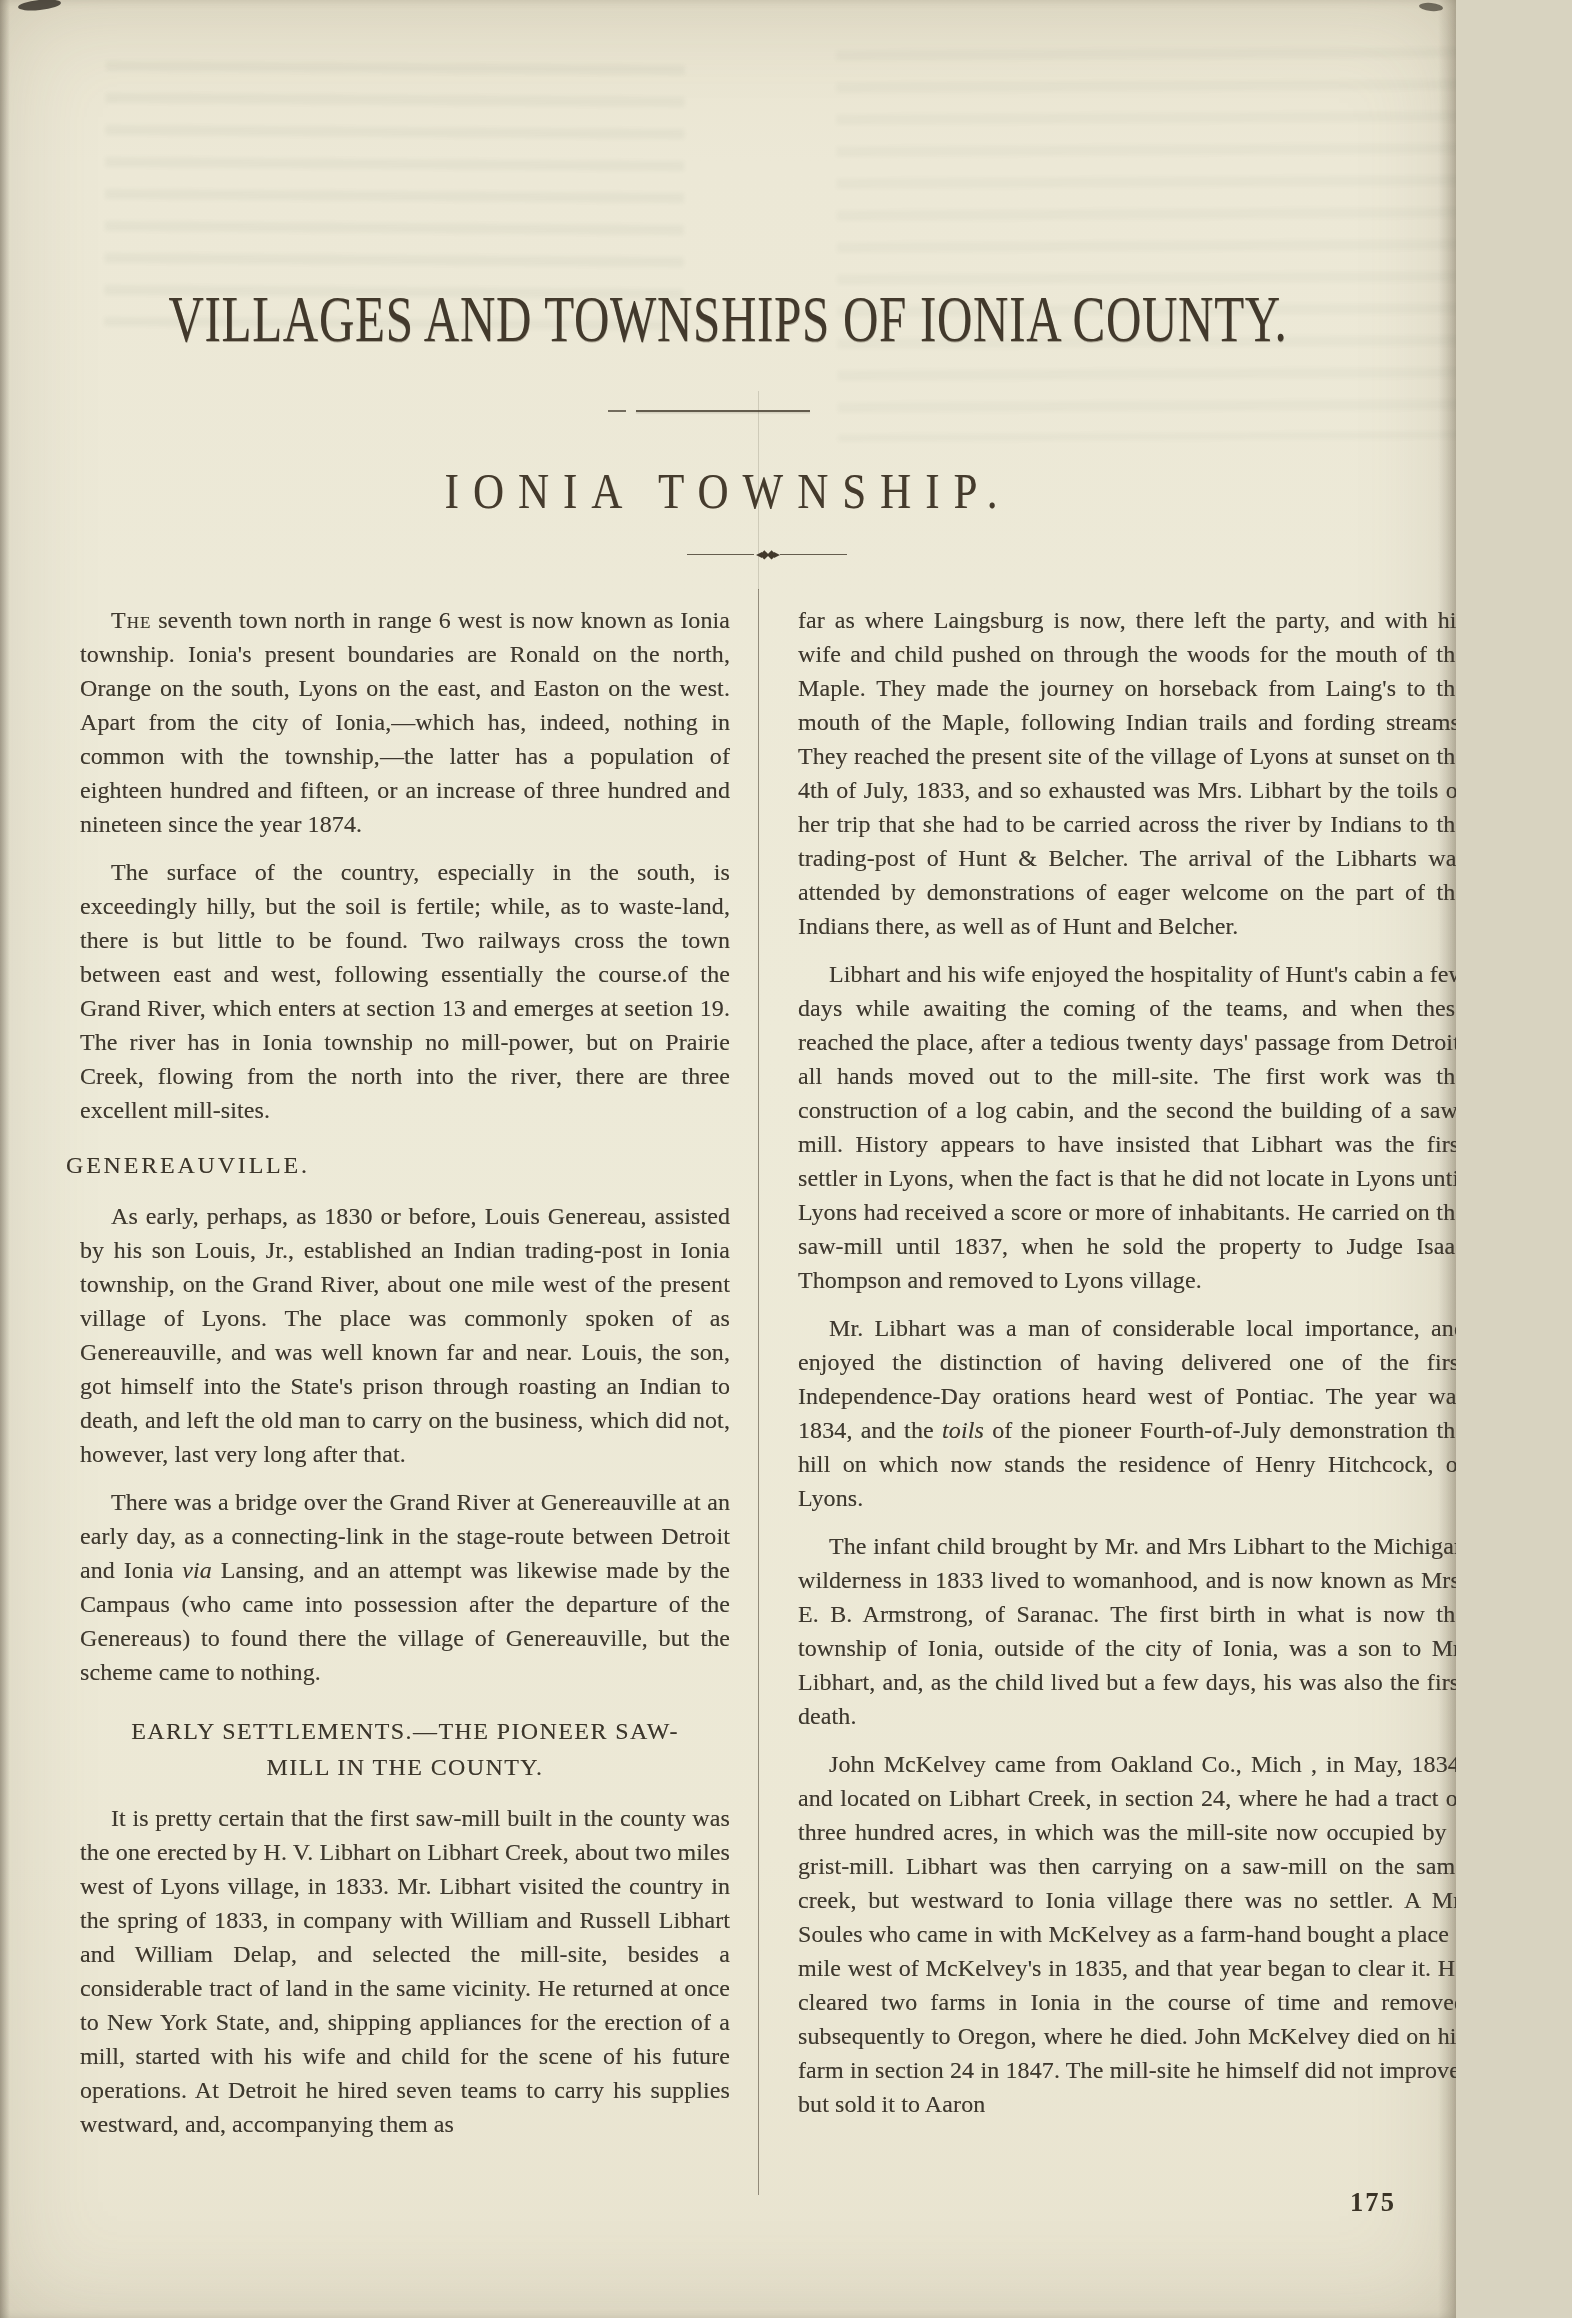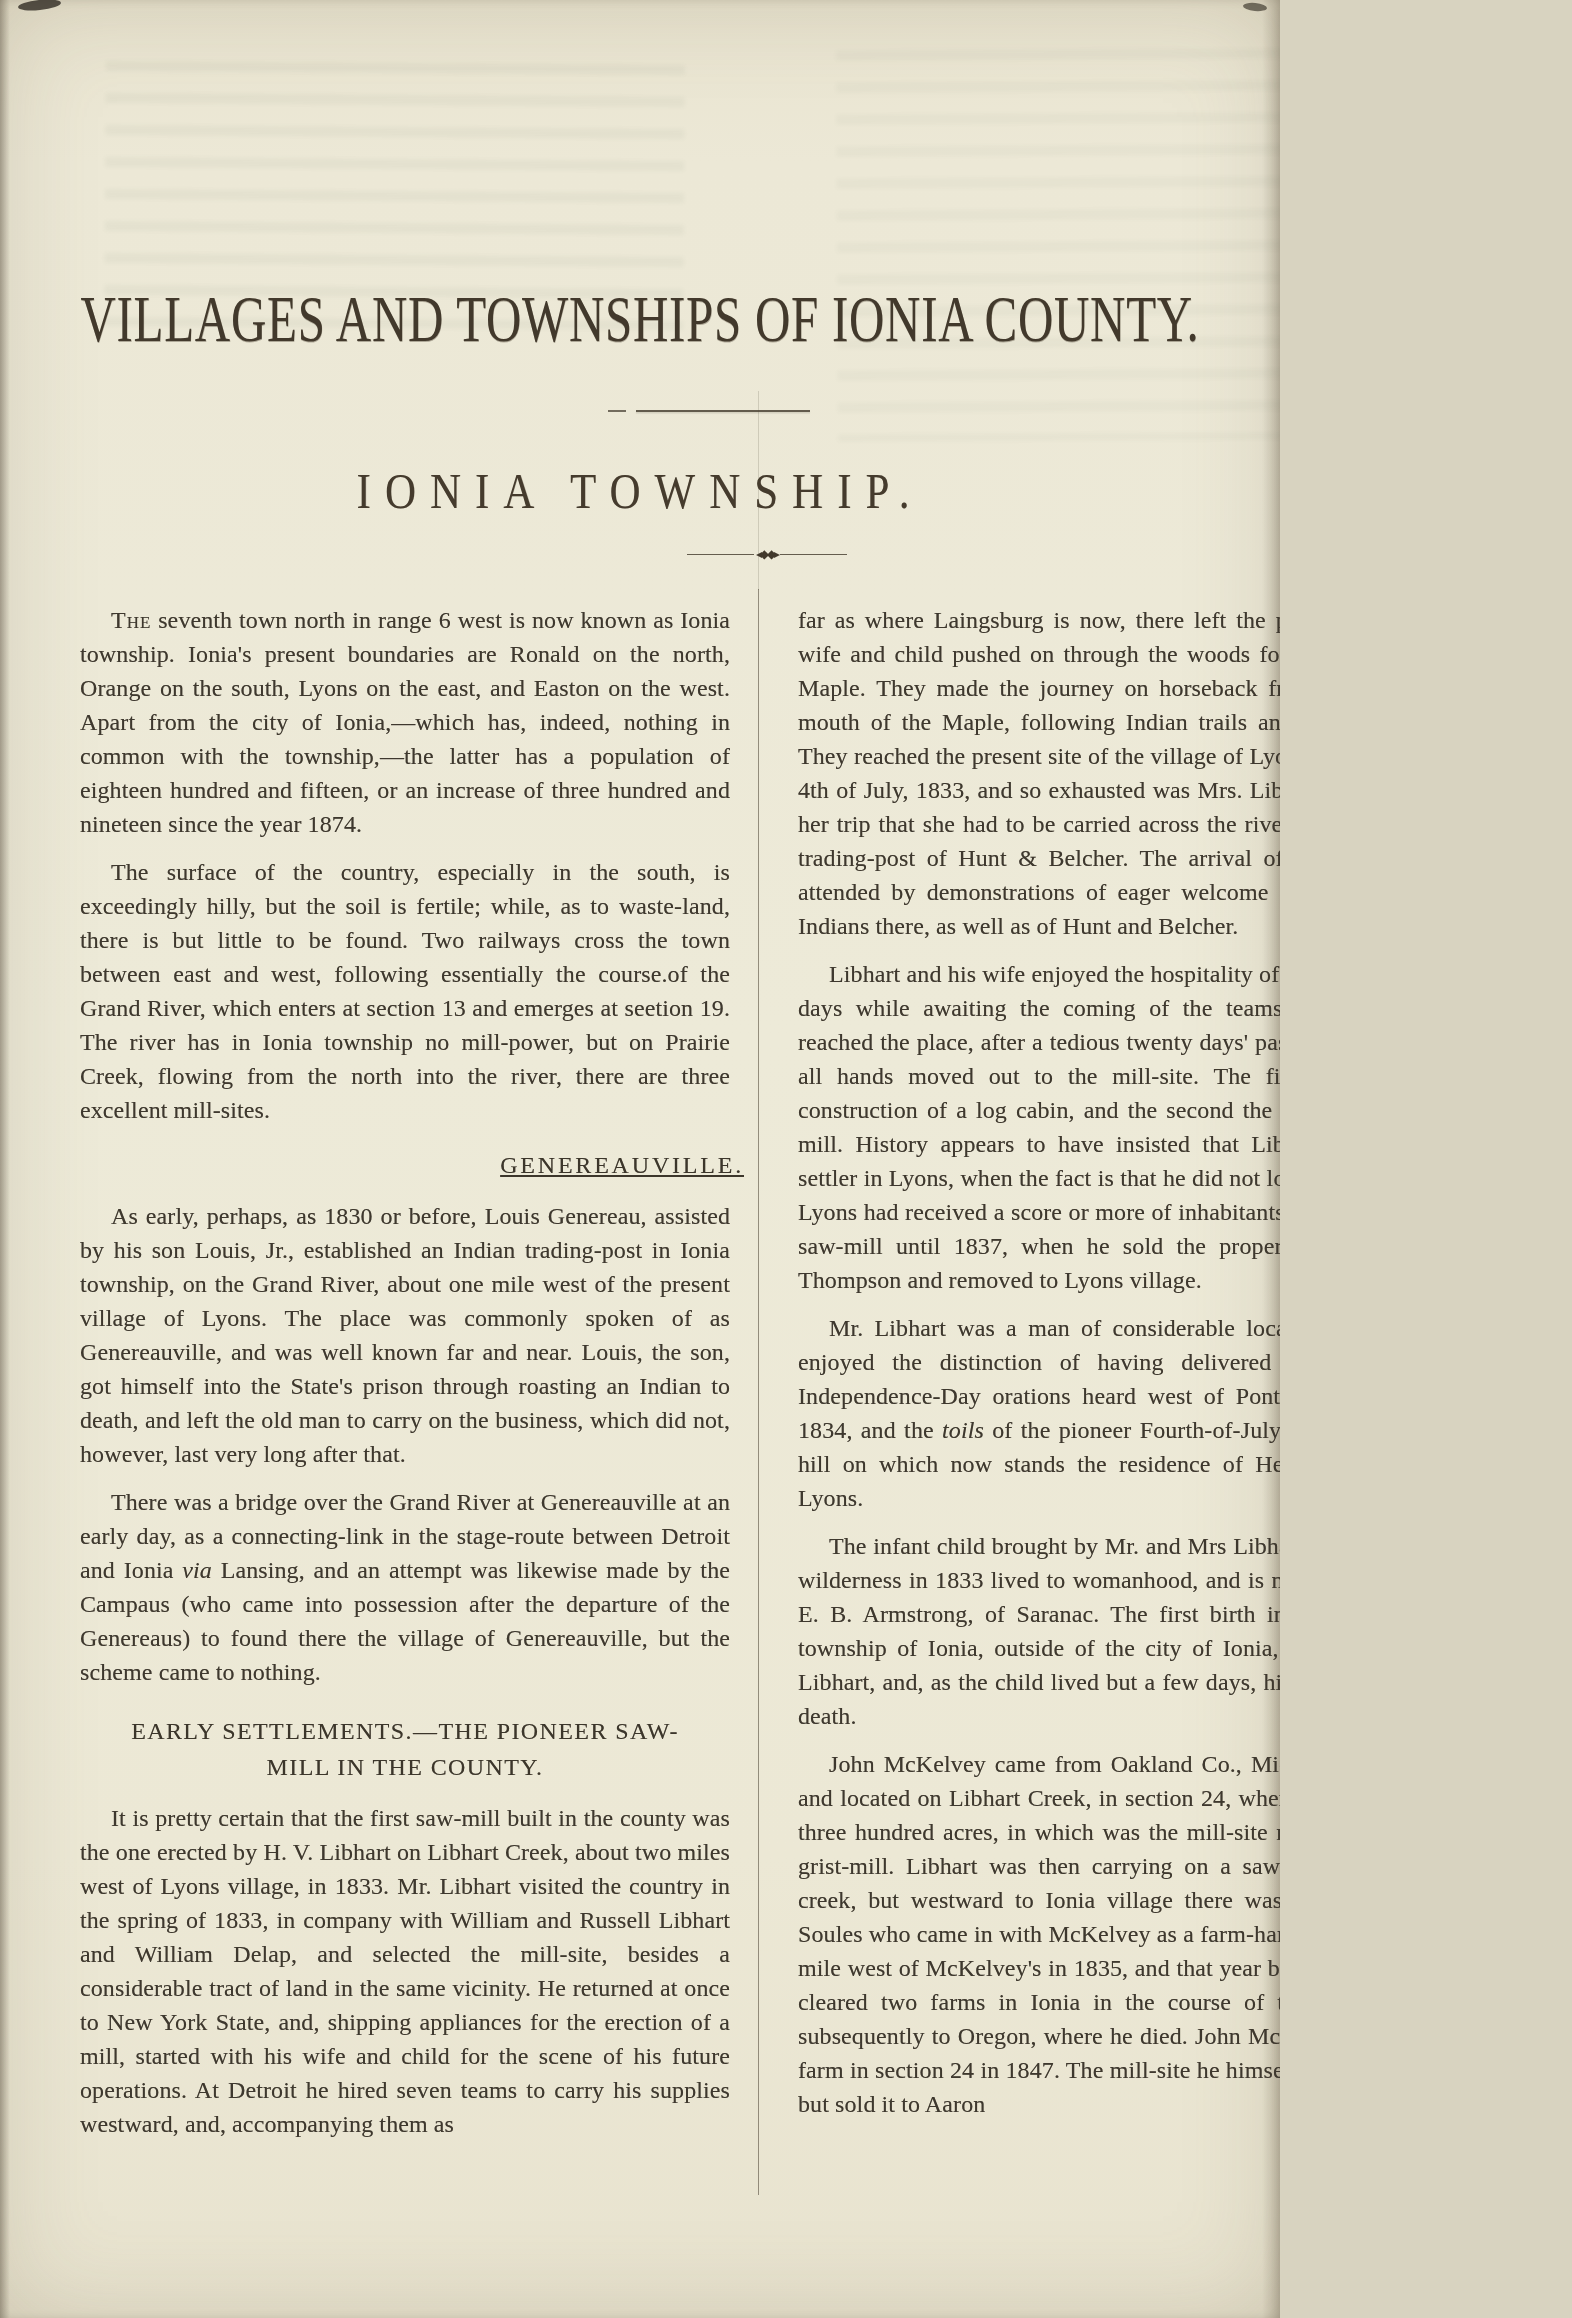--- a/index.html
+++ b/index.html
@@ -3,21 +3,21 @@
 <meta charset="utf-8">
 <style>
   html,body{margin:0;padding:0;}
   body{
     width:1572px;height:2319px;
     background:#d8d3c0;
     font-family:"Liberation Serif", serif;
   }
   .page{
     position:relative;
-    width:1280px;height:2319px;
+    width:1456px;height:2319px;
     background:linear-gradient(180deg,#e9e4d0 0%,#ece8d6 7%,#edead8 45%,#ece8d5 80%,#e8e3cf 100%);
     box-shadow:inset 0 0 98px rgba(112,98,72,0.22), inset 0 0 9.8px rgba(80,70,50,0.18);
     overflow:hidden;
     color:#3f3a30;
   }
   
   .edge-left{position:absolute;left:0;top:0;width:9.8px;height:100%;background:linear-gradient(90deg,rgba(70,60,45,0.35),rgba(70,60,45,0));}
   .edge-right{position:absolute;right:0;top:0;width:18px;height:100%;background:linear-gradient(270deg,rgba(90,78,58,0.28),rgba(90,78,58,0));}
   .speck-tl{position:absolute;left:18px;top:0px;width:43px;height:9.8px;background:#241f18;border-radius:50%;transform:rotate(-6deg);opacity:.75;}
   .speck-tr{position:absolute;right:12.6px;top:2.8px;width:24px;height:7.7px;background:#2a241b;border-radius:50%;transform:rotate(5deg);opacity:.6;}
@@ -73,24 +73,23 @@
   .lead{font-variant:small-caps;letter-spacing:1px;}
   .col-rule{
     position:absolute;left:758px;top:589px;width:1.4px;height:1606px;
     background:rgba(72,64,50,0.55);
   }
   .col-rule-faint{
     position:absolute;left:758px;top:391px;width:0.7px;height:199px;
     background:rgba(72,64,50,0.18);
   }
   .subhead{
-    text-align:right;text-indent:0 !important;
+    text-align:left;text-indent:0 !important;
     letter-spacing:2.8px;color:#3c362b;
     margin:21px 0 16.7px 0 !important;
-    text-decoration:underline;
   }
   .subhead2{
     text-align:center;text-indent:0 !important;
     letter-spacing:1.4px;color:#3c362b;line-height:36px;
     margin:24px 0 16.7px 0 !important;
   }
   .subhead2 span{display:block;}
   .page-number{
     position:absolute;left:1310px;top:2187px;
     font-size:26.5px;font-weight:bold;letter-spacing:2.1px;color:#3a3326;margin-left:40px;

